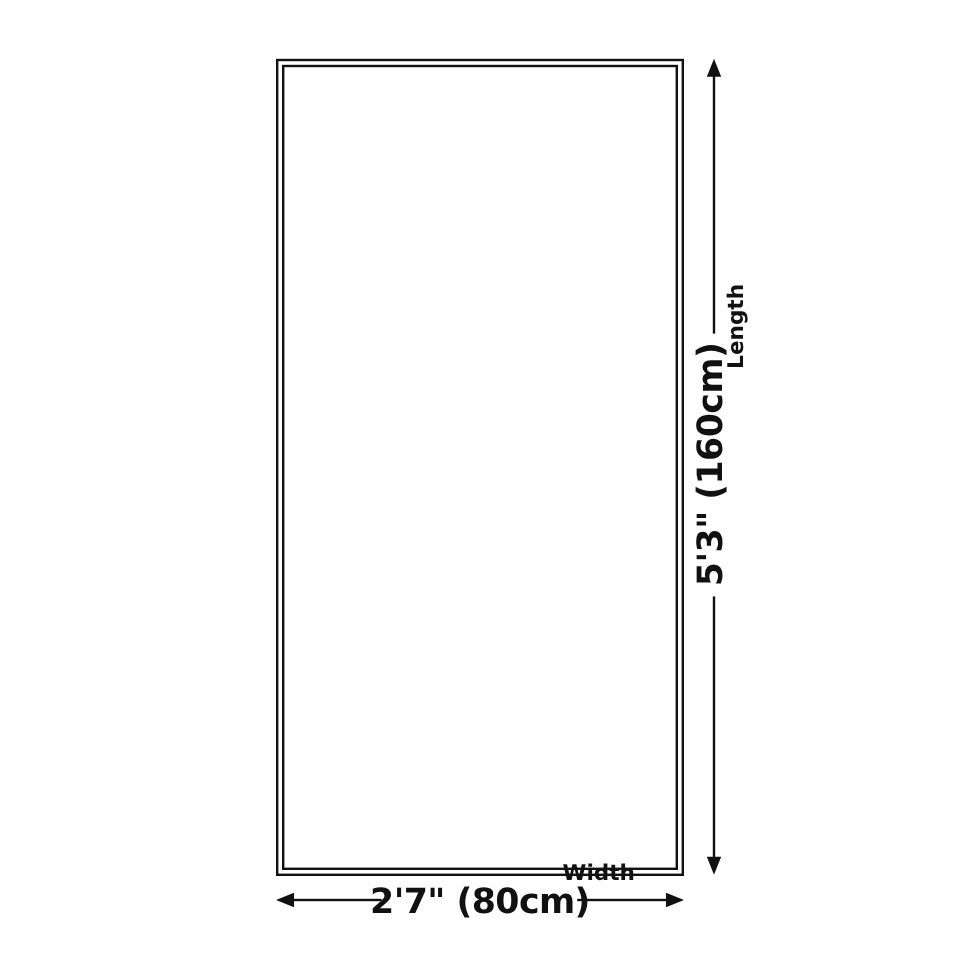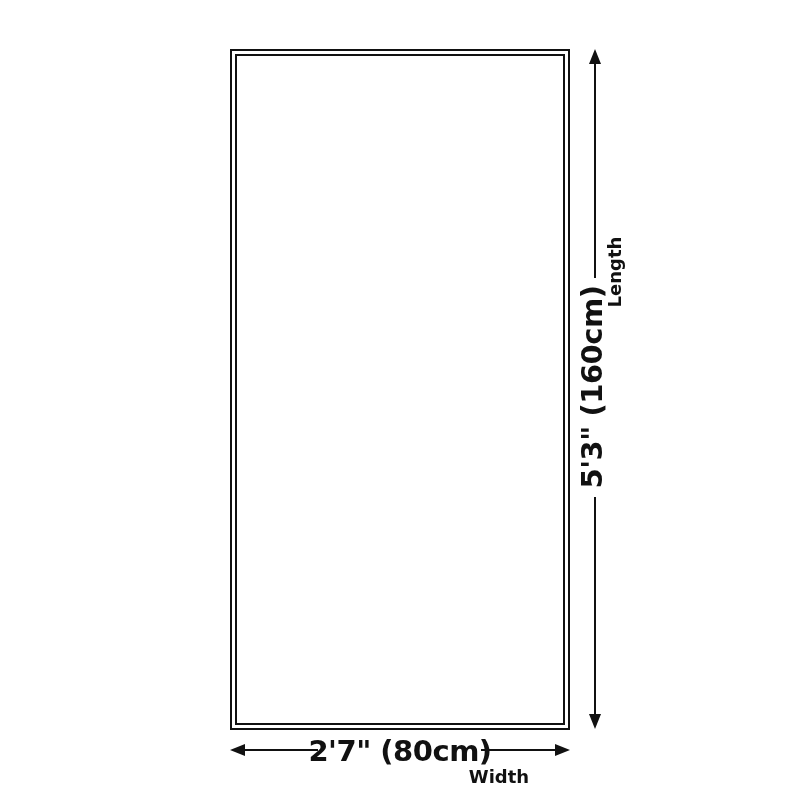--- a/index.html
+++ b/index.html
@@ -97,21 +97,21 @@
   }
   .length-label {
     left: 614px; top: 272px;
     transform: translate(-50%, -50%) rotate(-90deg);
   }
   .width-value {
     left: 400px; top: 751px;
     transform: translate(-50%, -50%);
   }
   .width-label {
-    left: 499px; top: 776px;
+    left: 499px; top: 728px;
     transform: translate(-50%, -50%);
   }
 </style>
 </head>
 <body>
 
 <div class="stage">
 
   <div class="rug-outline">
     <div class="rug-inner-border"></div>

